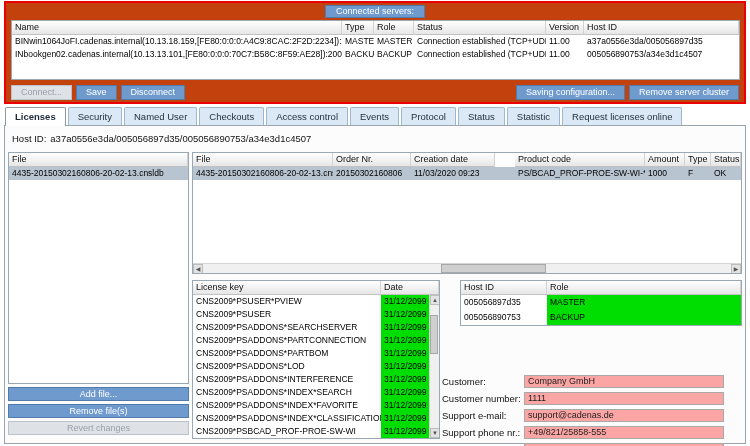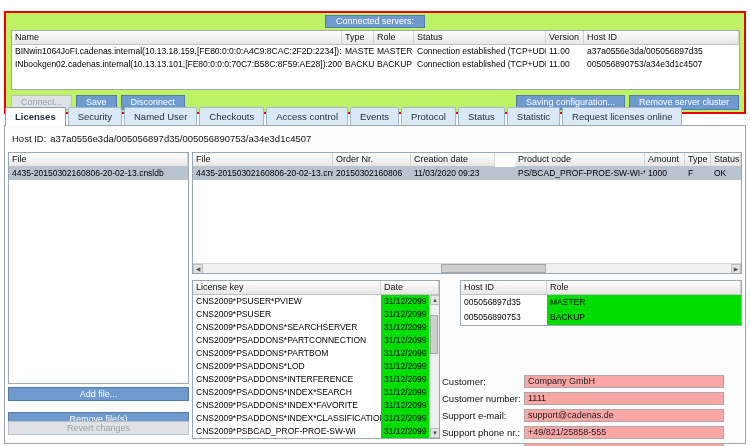--- a/index.html
+++ b/index.html
@@ -1,21 +1,21 @@
 <!DOCTYPE html>
 <html><head>
 <meta charset="utf-8">
 <style>
   * { margin:0; padding:0; box-sizing:border-box; }
   html,body { background:#ffffff; }
   body { font-family:"Liberation Sans", sans-serif; }
   .app { position:relative; width:750px; height:446px; background:#ffffff; font-size:10px; color:#000; overflow:hidden; }
 
   
-  .servers-section { position:absolute; left:4px; top:11px; width:742px; height:103px; border:2px solid #ea0000; background:#bef264; }
+  .servers-section { position:absolute; left:4px; top:1px; width:742px; height:103px; border:2px solid #ea0000; background:#c2410c; }
   .servers-title { position:absolute; top:2px; left:50%; transform:translateX(-50%); height:13px; line-height:11px; padding:0 10px; background:#6f9ace; border:1px solid #4f7cab; color:#fff; font-size:9px; white-space:nowrap; }
   .servers-table { position:absolute; left:5px; top:17px; width:729px; height:60px; border:1px solid #9aa8b4; background:#fff; overflow:hidden; }
   .trow { display:flex; height:13px; line-height:13px; white-space:nowrap; }
   .thead { height:14px; line-height:13px; }
   .thead .cell { background:linear-gradient(#ffffff,#e6e6e6); border-right:1px solid #d2d2d2; border-bottom:1px solid #c2c2c2; font-size:9px; color:#111; }
   .cell { padding:0 3px; overflow:hidden; flex:0 0 auto; }
   .srow .cell { font-size:8.5px; }
   .c-sname{width:330px;} .c-stype{width:32px;} .c-srole{width:40px;} .c-sstatus{width:132px;} .c-sversion{width:38px;} .c-shost{flex:1 1 auto;}
   .servers-buttons { position:absolute; left:5px; top:81px; right:5px; height:16px; display:flex; align-items:flex-end; }
   .btn { height:15px; line-height:13px; padding:0 9px; background:#6f9ace; border:1px solid #4f7cab; color:#fff; font-size:9px; margin-right:4px; white-space:nowrap; cursor:default; }
@@ -34,21 +34,21 @@
   .hostid-line .lbl { margin-right:4px; }
 
   .paneltable { position:absolute; border:1px solid #9aa8b4; background:#fff; overflow:hidden; }
   .file-panel { left:3px; top:26px; width:181px; height:232px; }
   .c-file { flex:1 1 auto; }
   .frow .cell, .lfrow .cell, .lkrow .cell, .hrrow .cell { font-size:8.5px; }
   .trow.selected { background:#b8c4d0; }
 
   .panel-btn { position:absolute; left:3px; width:181px; height:14px; line-height:12px; text-align:center; background:#6f9ace; border:1px solid #4f7cab; color:#fff; font-size:9px; cursor:default; }
   .panel-btn.disabled { background:#dee2e7; border-color:#bcc2ca; color:#9aa1ab; }
-  .btn-add { top:261px; } .btn-remove { top:278px;margin-top:8px; } .btn-revert { top:295px; }
+  .btn-add { top:261px; } .btn-remove { top:278px; } .btn-revert { top:295px; }
 
   .license-files { left:187px; top:26px; width:550px; height:122px; }
   .c-lfile{width:140px;} .c-lorder{width:78px;} .c-lcreate{width:84px;} .c-lcode{width:130px;margin-left:20px;} .c-lamount{width:40px;} .c-ltype{width:26px;} .c-lstatus{flex:1 1 auto;}
 
   .license-keys { left:187px; top:154px; width:248px; height:159px; }
   .c-key{width:188px;} .c-date{flex:1 1 auto;}
   .green { background:#00dd00; color:#000; }
 
   .host-roles { left:455px; top:154px; width:282px; height:46px; }
   .c-hid{width:86px;} .c-hrole{flex:1 1 auto;}

